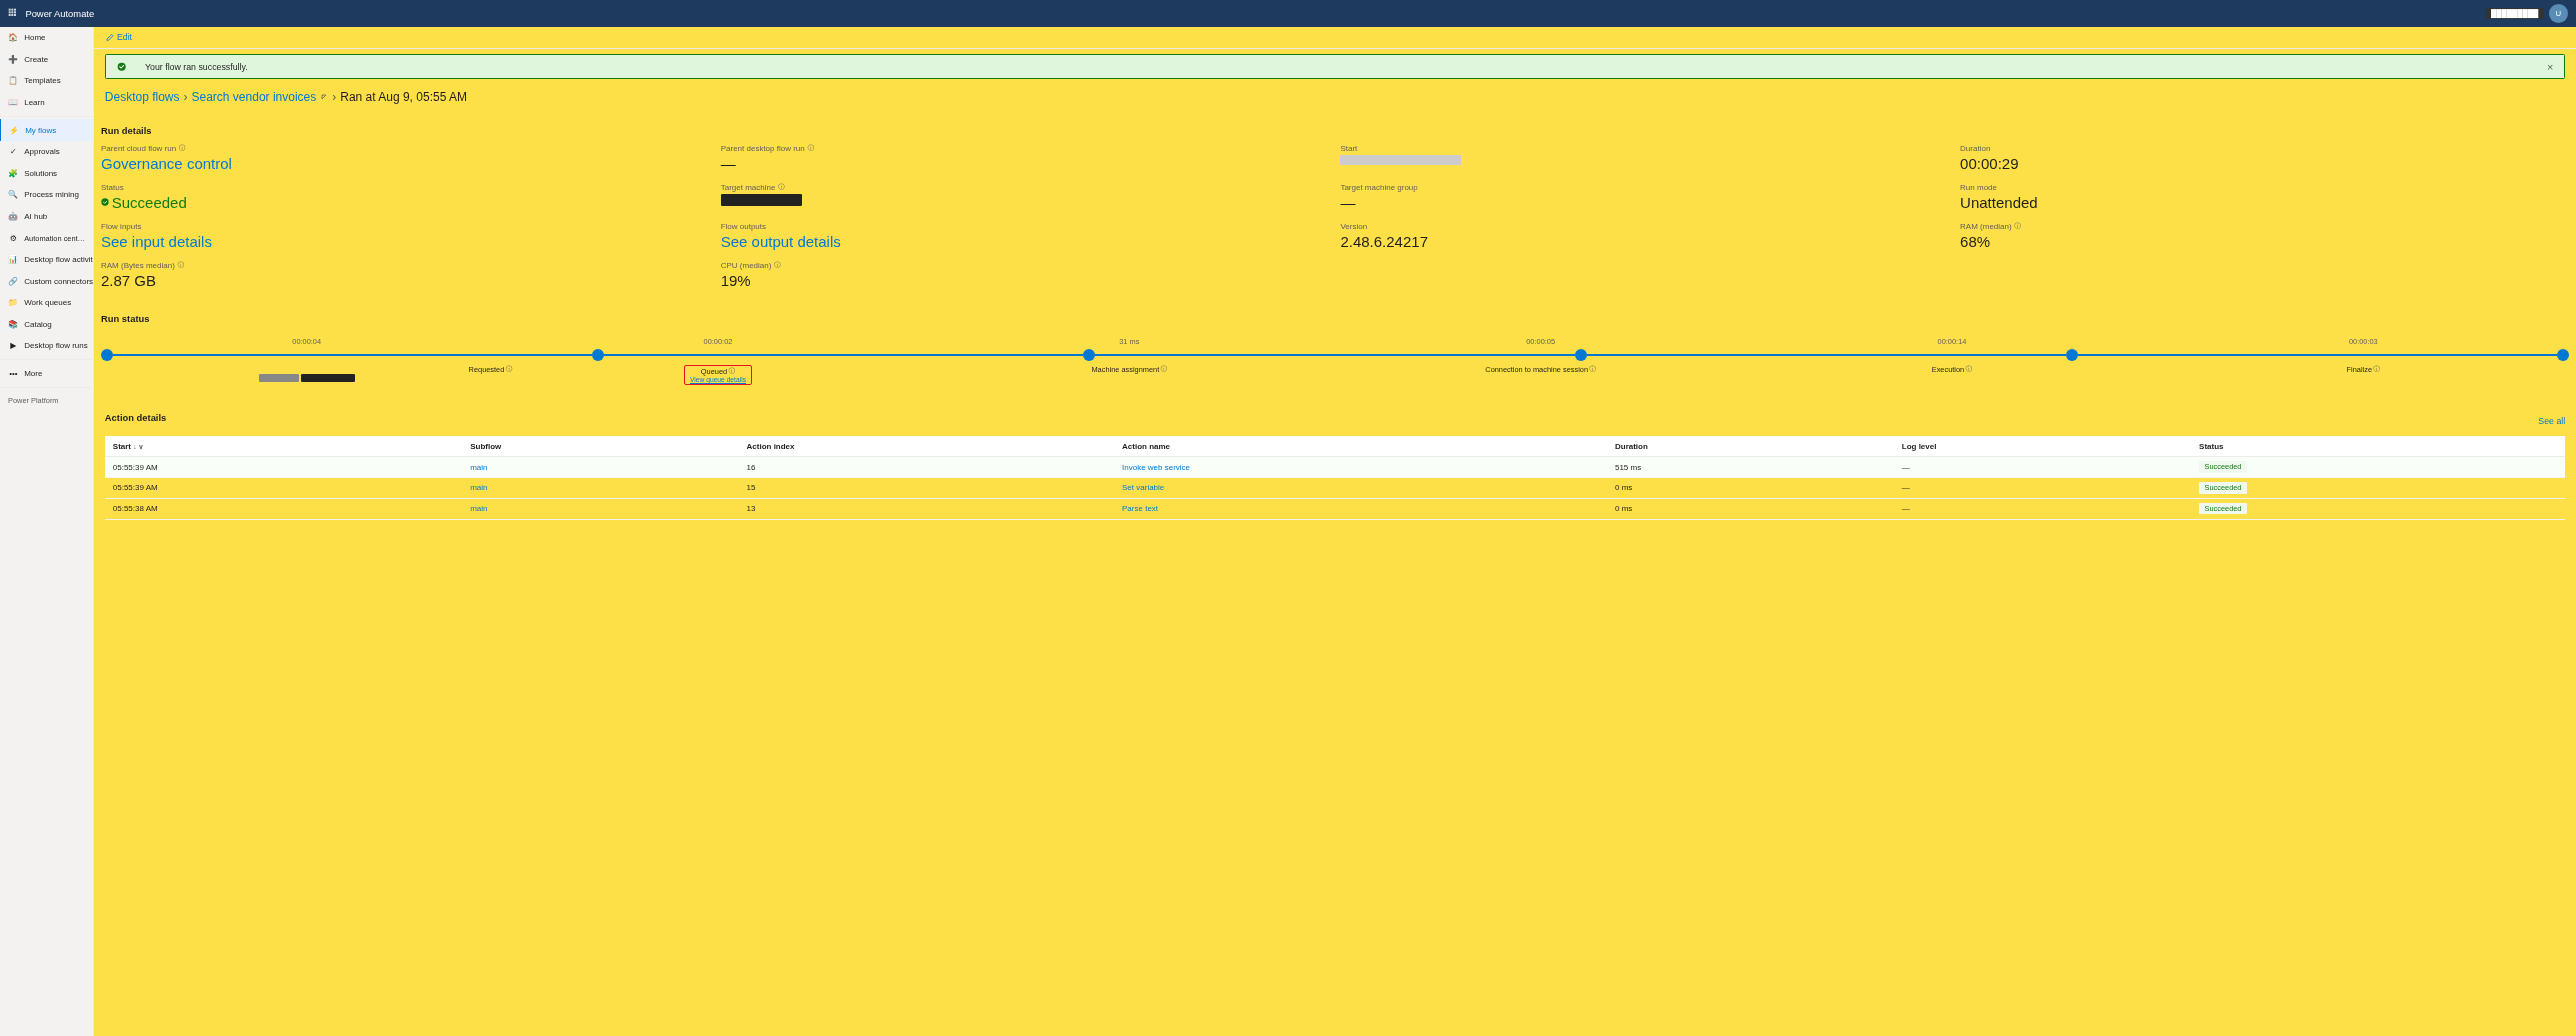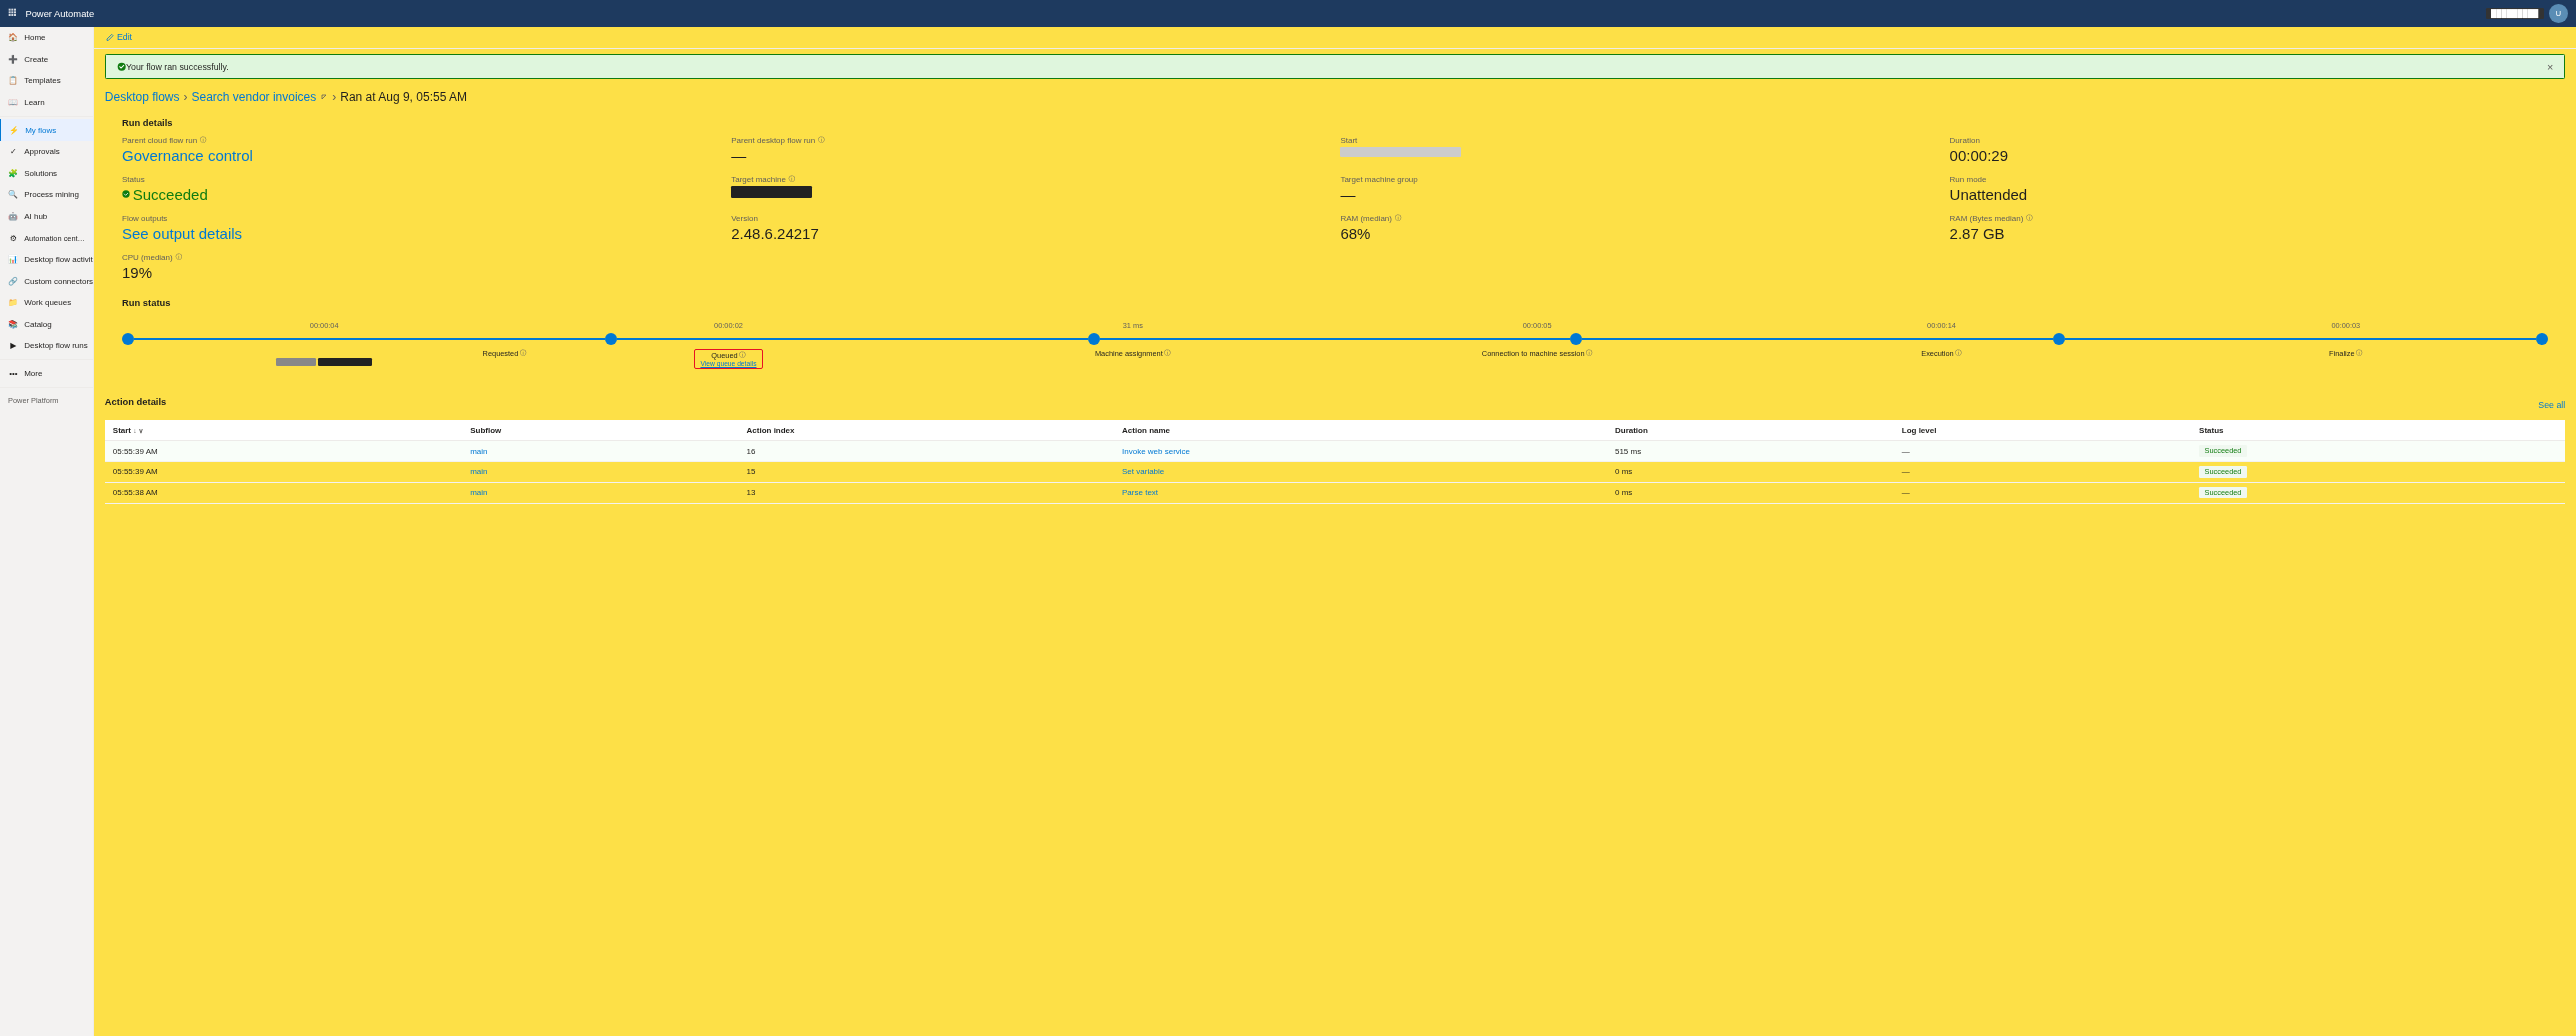--- a/index.html
+++ b/index.html
@@ -27,30 +27,30 @@
     .sidebar-item .icon { width: 10.8px; height: 10.8px; flex-shrink: 0; display: flex; align-items: center; justify-content: center; }
     .sidebar-divider { height: 0.7px; background: #edebe9; margin: 2.7px 0; }
     .sidebar-footer { padding: 5.4px 8px; font-size: 7.4px; color: #605e5c; }
 
     
     .main { flex: 1; overflow-y: auto; background: #fde047; }
     .toolbar { padding: 5.4px 10.8px; border-bottom: 0.7px solid #edebe9; display: flex; align-items: center; gap: 5.4px; }
     .edit-btn { display: flex; align-items: center; gap: 2.7px; color: #0078d4; cursor: pointer; font-size: 8.8px; background: none; border: none; }
 
     
-    .success-banner { background: #dff6dd; border: 0.7px solid #107c10; padding: 5.4px 10.8px; display: flex; align-items: center; gap: 0; margin: 5.4px 10.8px; border-radius: 1.3px; }
+    .success-banner { background: #dff6dd; border: 0.7px solid #107c10; padding: 5.4px 10.8px; display: flex; align-items: center; gap: 19px; margin: 5.4px 10.8px; border-radius: 1.3px; }
     .success-banner .close-btn { margin-left: auto; cursor: pointer; color: #605e5c; background: none; border: none; font-size: 10.8px; }
 
     
     .breadcrumb { padding: 5.4px 10.8px; display: flex; align-items: center; gap: 4px; font-size: 12px; color: #201f1e; }
     .breadcrumb a { color: #0078d4; text-decoration: none; }
     .breadcrumb .sep { color: #605e5c; }
 
     
-    .section { padding: 8px 28px; }
+    .section { padding: 8px 7px; margin-top: 8px; }
     .section-title { font-size: 9.4px; font-weight: 600; margin-bottom: 8px; }
 
     
     .run-details-grid { display: grid; grid-template-columns: repeat(4, 1fr); gap: 10.8px; }
     .detail-field { display: flex; flex-direction: column; gap: 2px; }
     .detail-label { font-size: 8px; color: #605e5c; display: flex; align-items: center; gap: 2.7px; }
     .detail-value { font-size: 15px; color: #201f1e; }
     .detail-value a { color: #0078d4; text-decoration: none; }
     .detail-value.redacted { background: #222; color: transparent; border-radius: 1.3px; height: 12px; width: 81px; display: inline-block; }
     .detail-value.blurred { background: #ccc; color: transparent; border-radius: 1.3px; height: 9.4px; width: 121px; display: inline-block; }
@@ -261,20 +261,26 @@
         <div class="detail-field">
           <div class="detail-label">Target machine group</div>
           <div class="detail-value">—</div>
         </div>
 
         <div class="detail-field">
           <div class="detail-label">Run mode</div>
           <div class="detail-value">Unattended</div>
         </div>
 
+        <div class="detail-field">
+          <div class="detail-label">Flow inputs</div>
+          <div class="detail-value">
+            <a href="#">See input details</a>
+          </div>
+        </div>
 
         <div class="detail-field">
           <div class="detail-label">Flow outputs</div>
           <div class="detail-value">
             <a href="#">See output details</a>
           </div>
         </div>
 
         <div class="detail-field">
           <div class="detail-label">Version</div>

